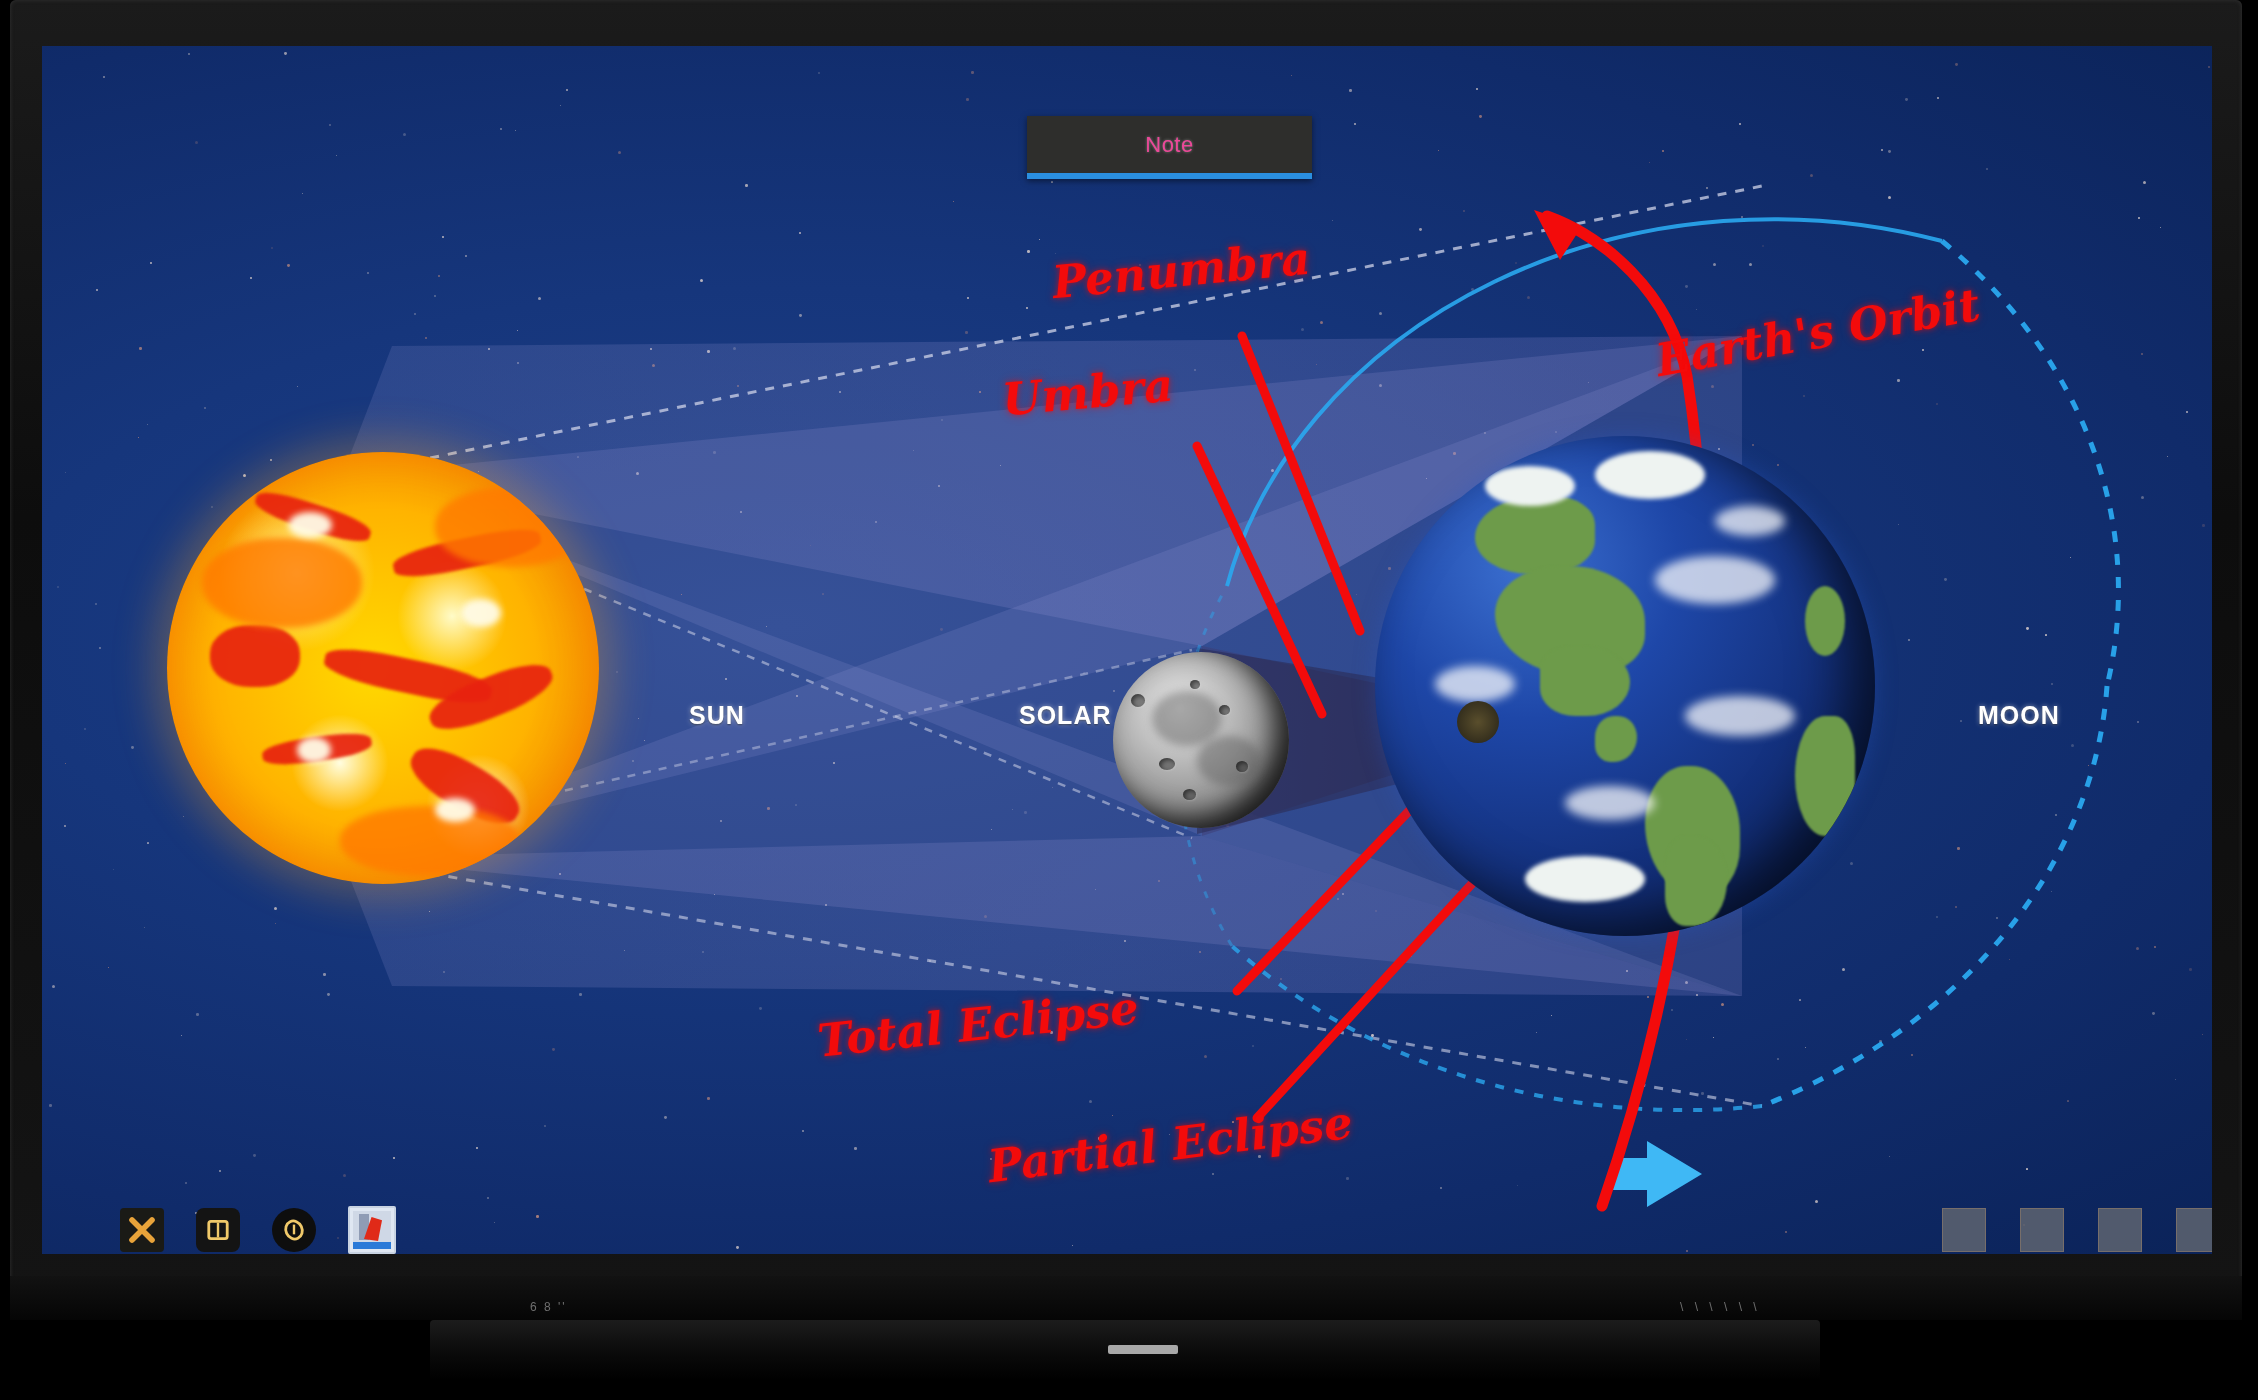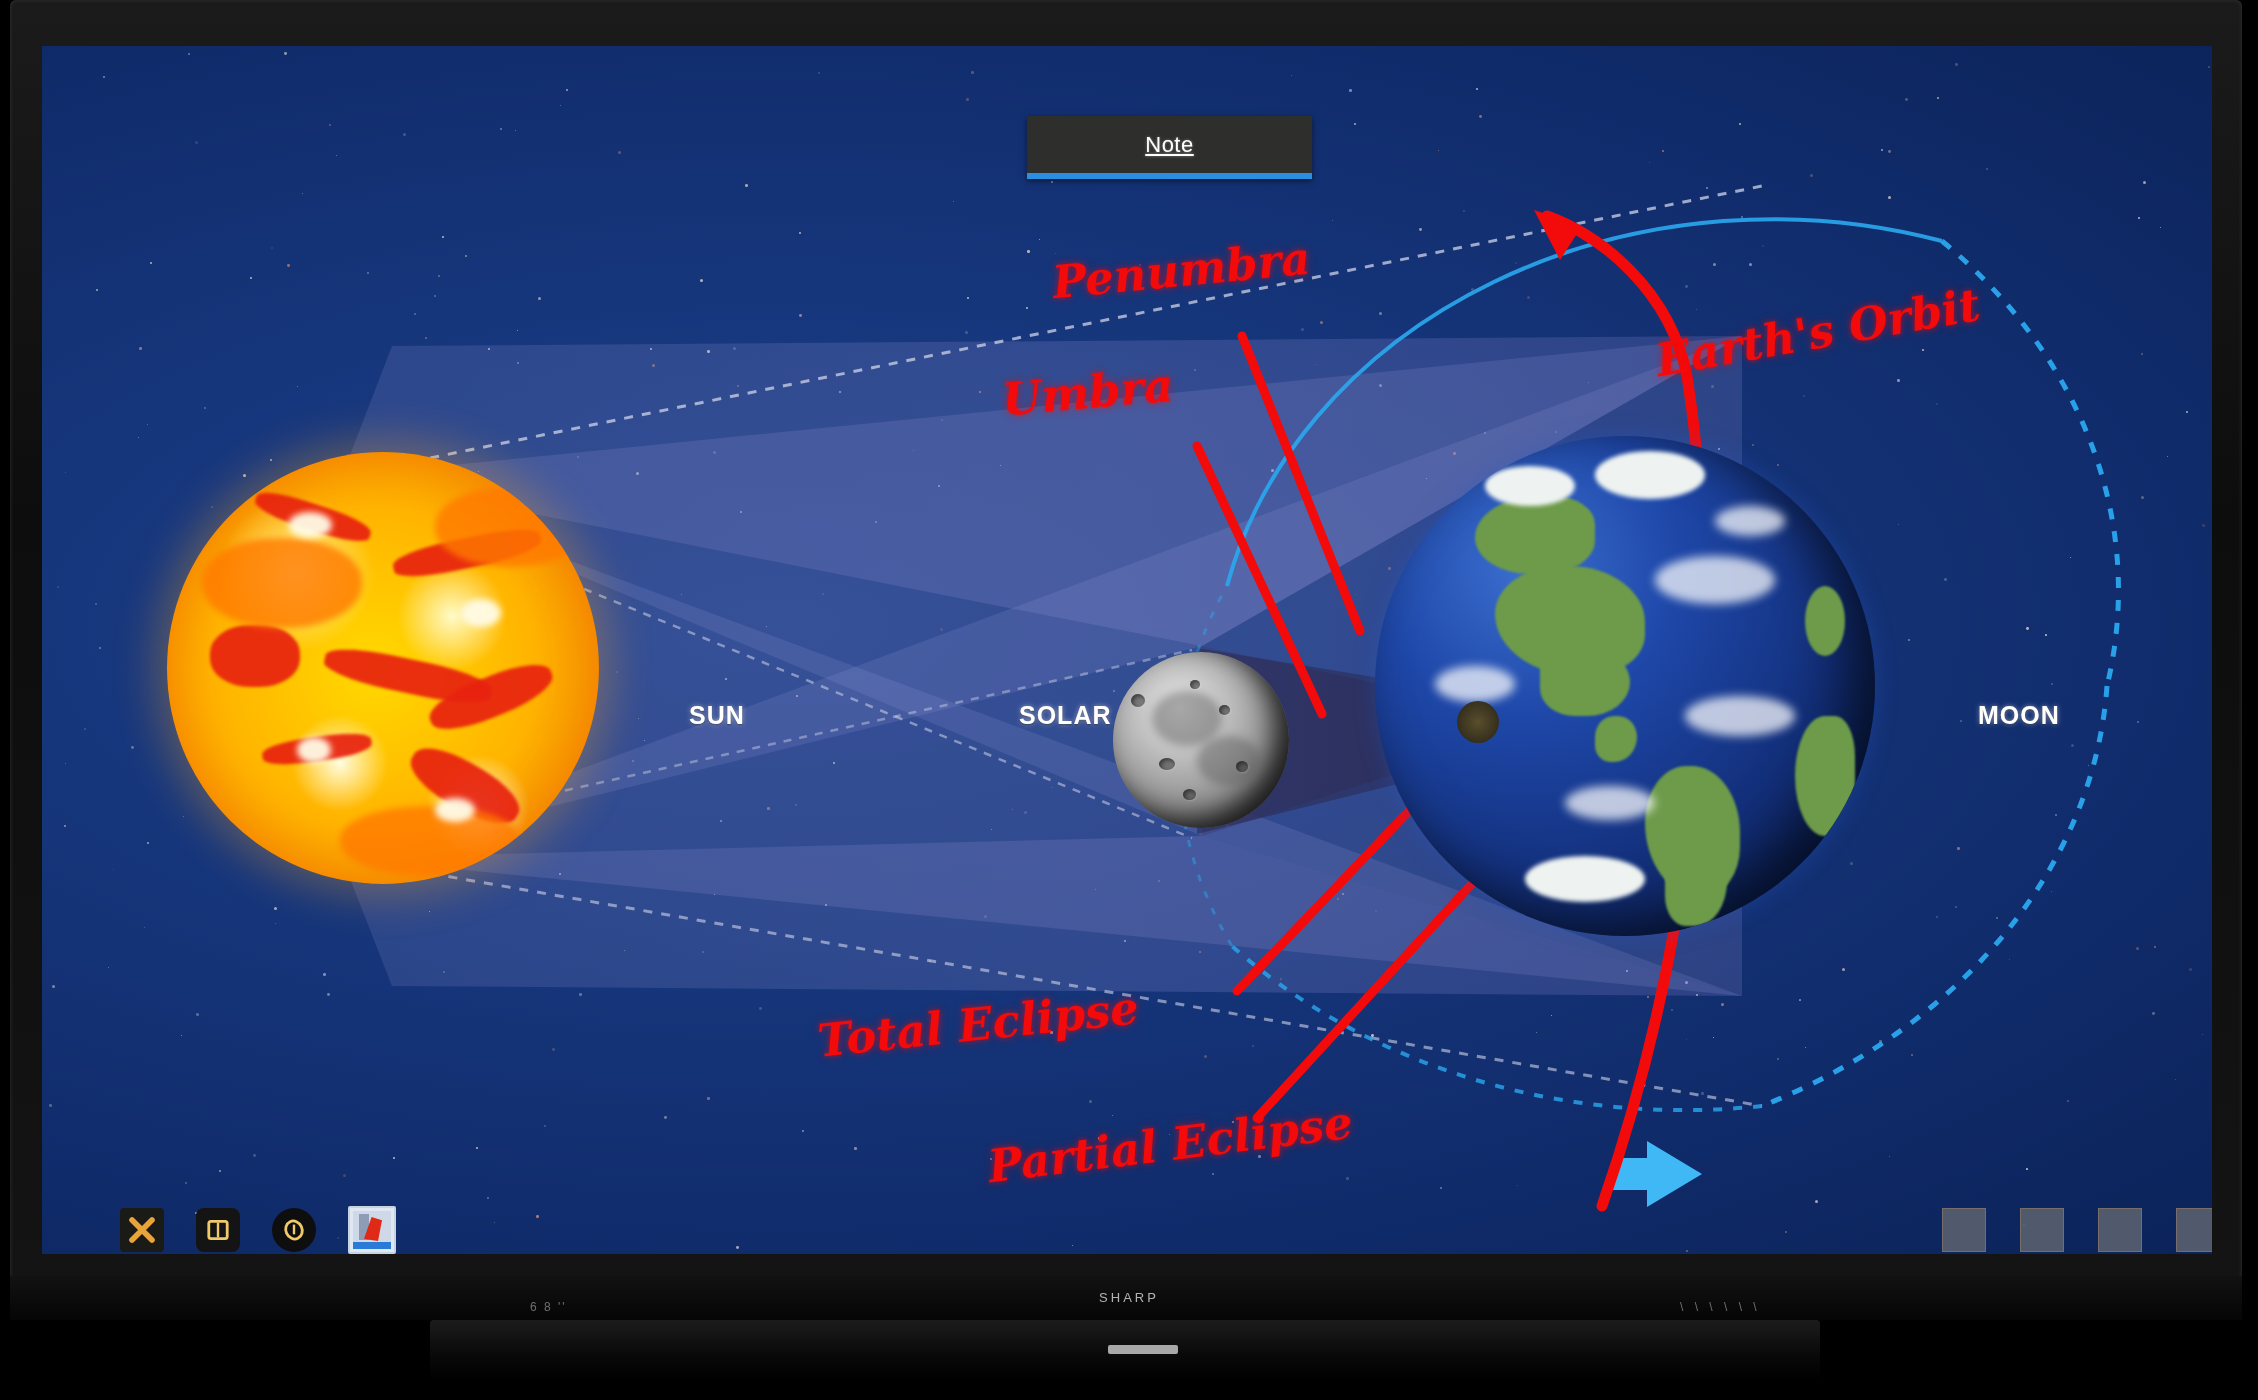--- a/index.html
+++ b/index.html
@@ -36,22 +36,22 @@
   
   #slide-title{position:absolute;left:120px;top:105px;color:#ffffff;
       font-size:46px;font-weight:bold;letter-spacing:1.5px;
       text-shadow:0 0 6px rgba(255,255,255,.35);}
 
   
   #note-button{position:absolute;left:985px;top:70px;width:285px;height:57px;
       background:#2e2e2c;border-bottom:6px solid #2a8fe0;
       display:flex;align-items:center;justify-content:center;
       box-shadow:0 2px 6px rgba(0,0,0,.5);cursor:pointer;}
-  #note-button span{color:#ffffff;font-size:22px;letter-spacing:.5px;
-      text-shadow:0 0 3px rgba(255,255,255,.4);text-decoration:underline;}
+  #note-button span{color:#ec4899;font-size:22px;letter-spacing:.5px;
+      text-shadow:0 0 3px rgba(255,255,255,.4);}
 
   
   #diagram{position:absolute;left:0;top:0;width:2170px;height:1208px;}
 
   
   #sun{position:absolute;left:125px;top:406px;width:432px;height:432px;border-radius:50%;
       background:
         radial-gradient(circle at 30% 28%, #fff6a0 0%, rgba(255,246,160,0) 18%),
         radial-gradient(circle at 66% 38%, #fffbc8 0%, rgba(255,251,200,0) 14%),
         radial-gradient(circle at 40% 72%, #fffde0 0%, rgba(255,253,224,0) 12%),
@@ -112,21 +112,20 @@
   #toolbar-right{position:absolute;left:1900px;top:1162px;display:flex;gap:34px;}
   .gray-btn{width:42px;height:42px;background:#5e6470;border:1px solid #8a7b6d;cursor:pointer;opacity:.85;}
 </style>
 </head>
 <body>
 
 <div id="display-unit">
 
   <div id="bezel"></div>
   <div id="bezel-bottom-bar"></div>
-  <div id="brand-logo">SHARP</div>
   <div id="bezel-left-marks">6 8 ''</div>
   <div id="bezel-right-marks">\ \ \ \ \ \</div>
   <div id="stand-neck"></div>
   <div id="stand-led"></div>
 
   <div id="screen">
 
     <div class="starfield" id="starfield">
         <div class="star" style="width: 1.1px; height: 1.1px; left: 911px; top: 155px; opacity: 0.69; background: rgb(201, 143, 126);"></div>
         <div class="star" style="width: 1.4px; height: 1.4px; left: 672px; top: 848px; opacity: 0.73;"></div>

